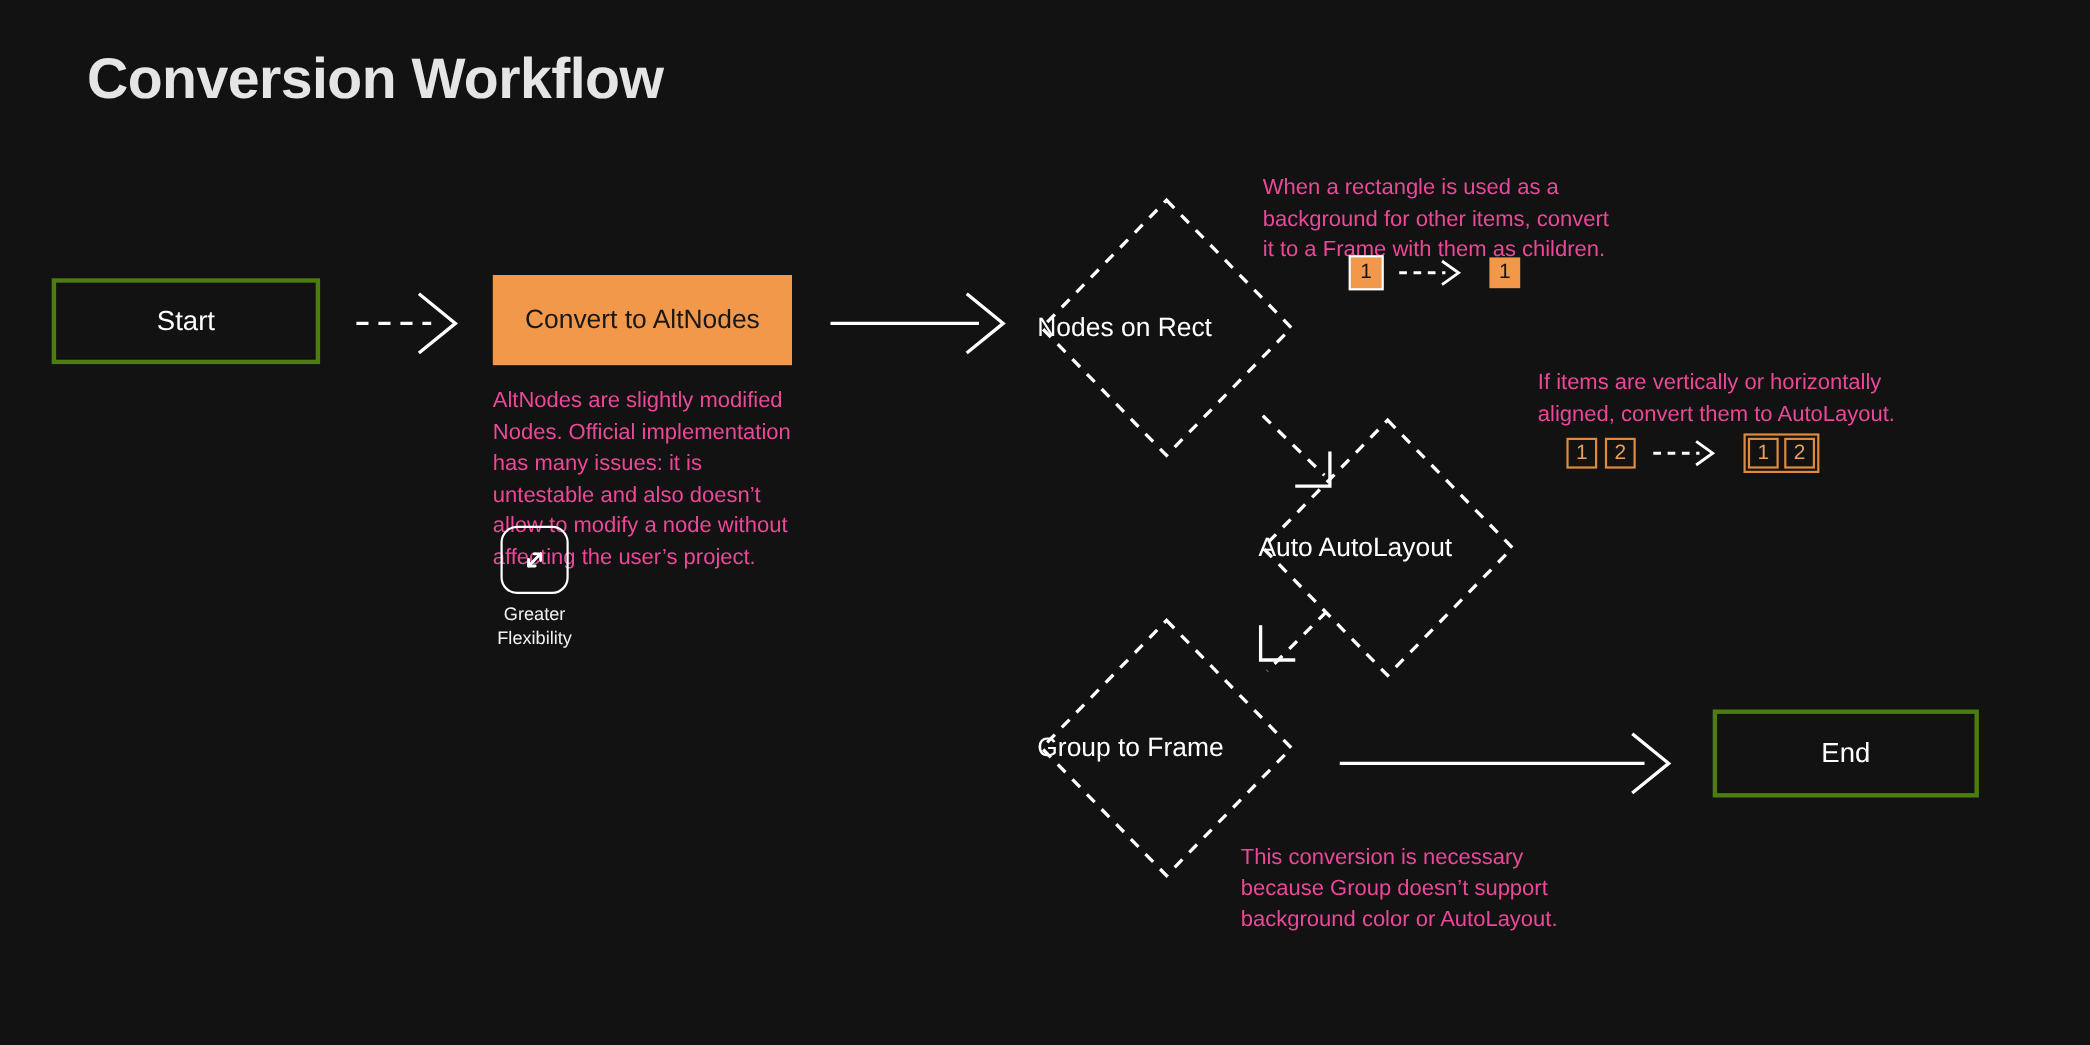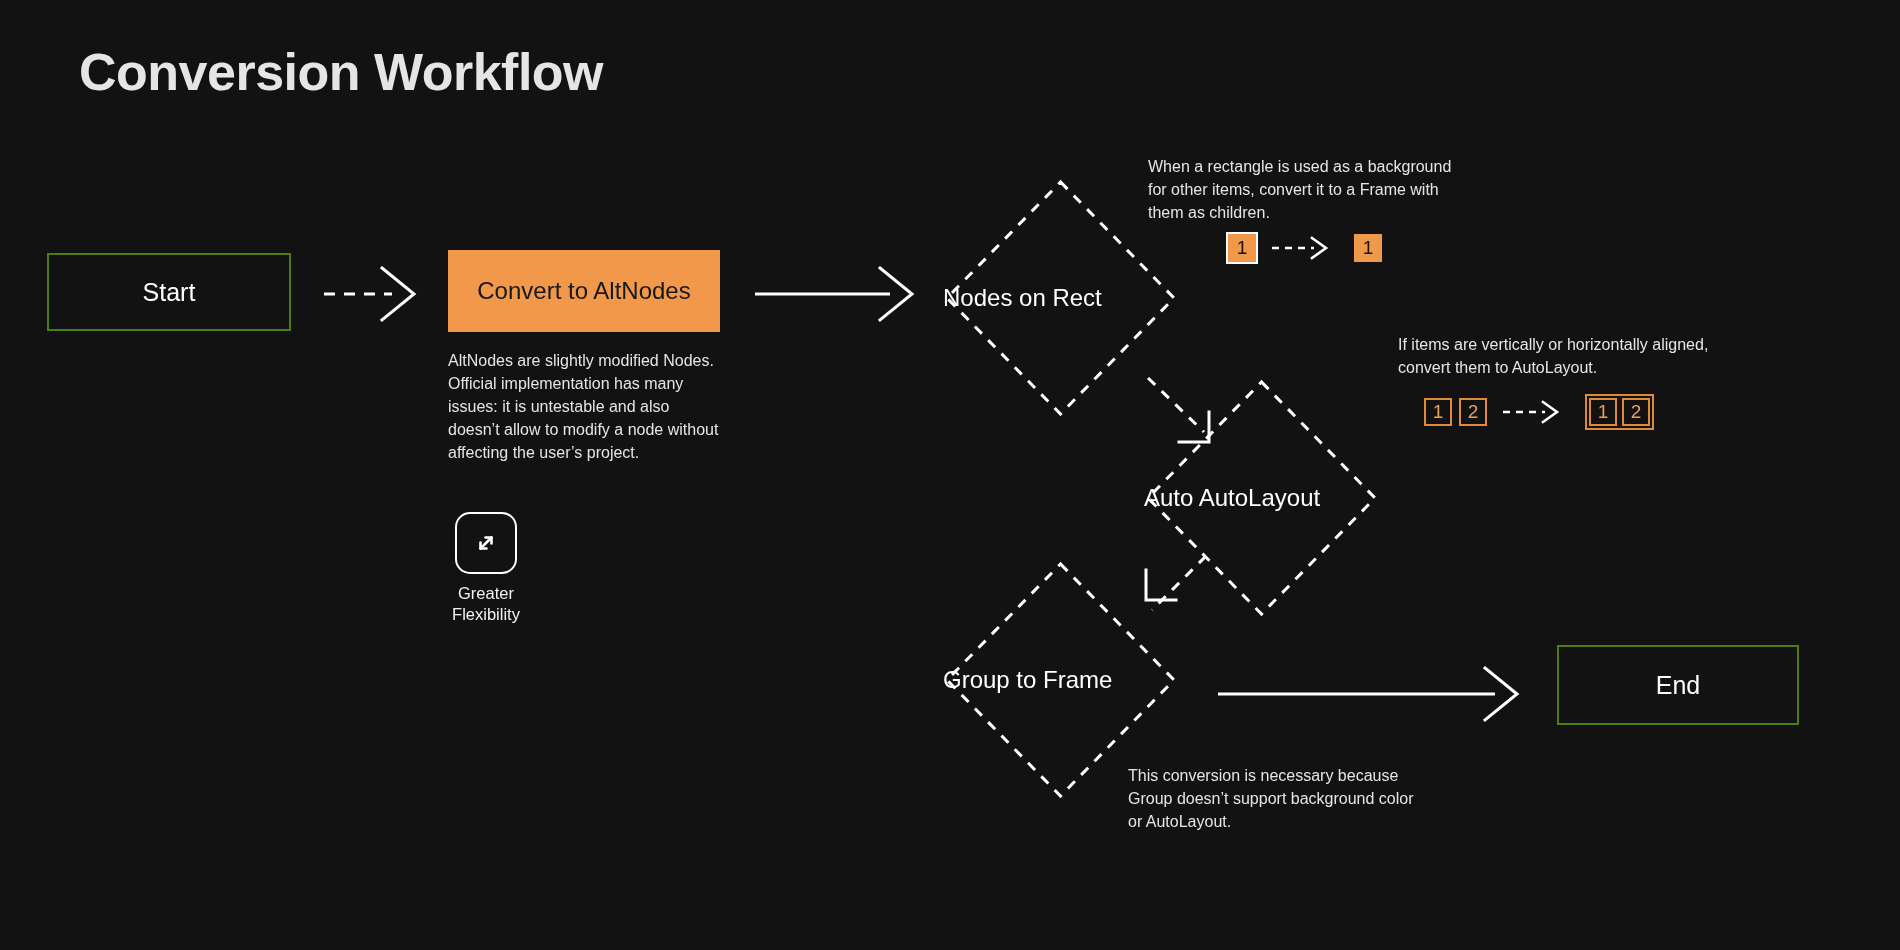--- a/index.html
+++ b/index.html
@@ -30,21 +30,21 @@
     font-size: 52px;
     font-weight: bold;
     letter-spacing: -0.5px;
     color: #e5e5e5;
     white-space: nowrap;
     margin-left: 32px;
   }
 
   
   .rect-node {
-    border: 2px solid #4d7c0f;
+    border: 4px solid #4d7c0f;
     background: transparent;
     display: flex;
     align-items: center;
     justify-content: center;
     font-size: 25px;
     color: #ffffff;
     box-sizing: border-box;
   }
   #node-start { left: 47px; top: 253px; width: 244px; height: 78px; }
   #node-end   { left: 1557px; top: 645px; width: 242px; height: 80px; }
@@ -79,34 +79,34 @@
   #dia-nodes-on-rect { left: 943px; top: 178px; width: 235px; height: 240px; }
   #dia-nodes-on-rect .diamond-label { top: 106px; }
   #dia-auto-autolayout { left: 1144px; top: 378px; width: 235px; height: 240px; }
   #dia-auto-autolayout .diamond-label { top: 106px; }
   #dia-group-to-frame { left: 943px; top: 560px; width: 235px; height: 240px; }
   #dia-group-to-frame .diamond-label { top: 106px; }
 
   
   .note {
     position: absolute;
-    font-size: 16px;
+    font-size: 20px;
     line-height: 1.43;
-    color: #e5e5e5;
+    color: #ec4899;
   }
   #note-altnodes { left: 448px; top: 350px; width: 272px; }
   #note-rect-bg  { left: 1148px; top: 156px; width: 315px; }
   #note-align    { left: 1398px; top: 334px; width: 330px; }
   #note-group    { left: 1128px; top: 765px; width: 300px; }
 
   
   #features {
     position: absolute;
     left: 452px;
-    top: 512px;
+    top: 478px;
     display: flex;
     gap: 18px;
   }
   .feature { width: 68px; display: flex; flex-direction: column; align-items: center; }
   .feature-box {
     width: 62px; height: 62px;
     border: 2px solid #ffffff;
     border-radius: 15px;
     display: flex;
     align-items: center;

